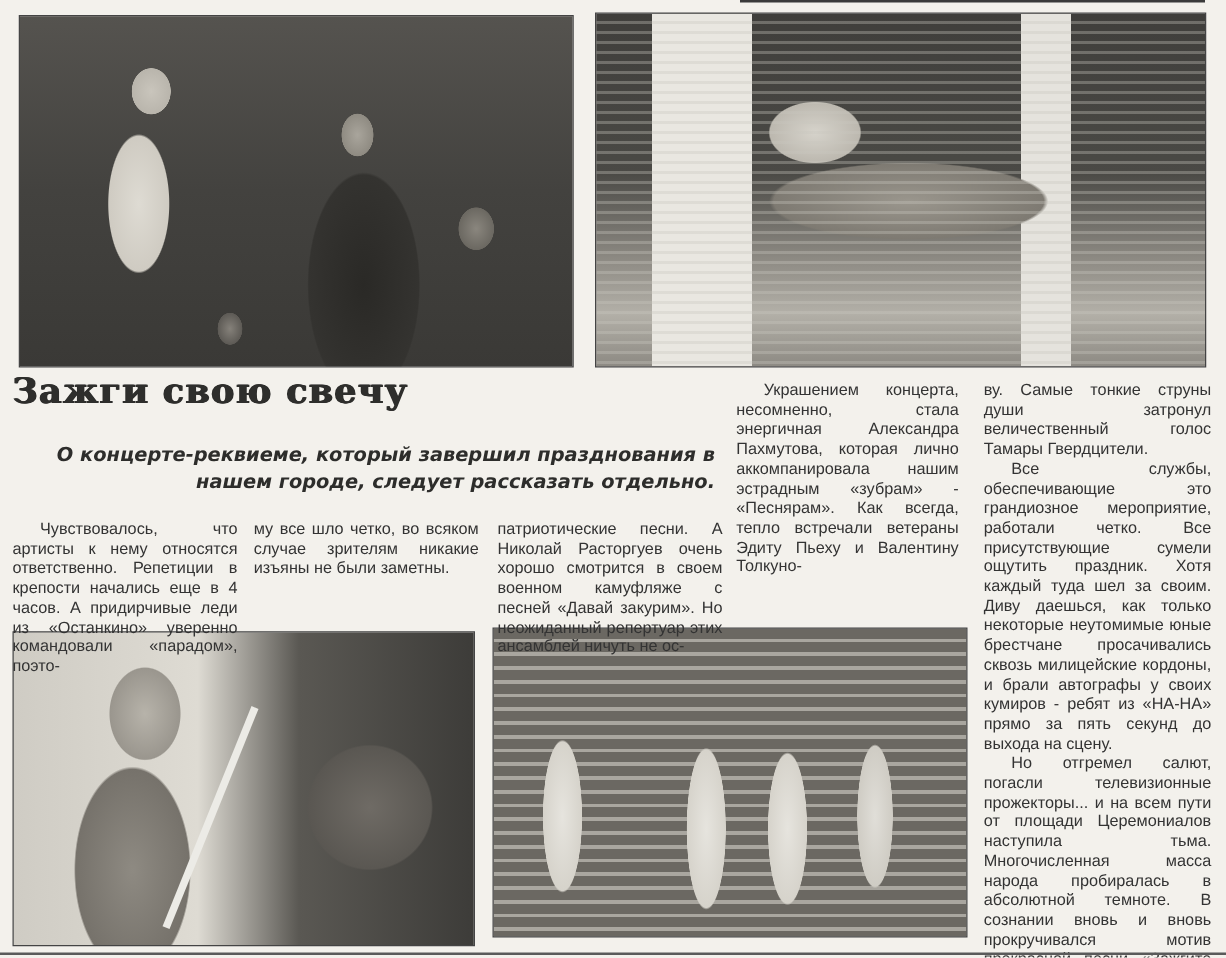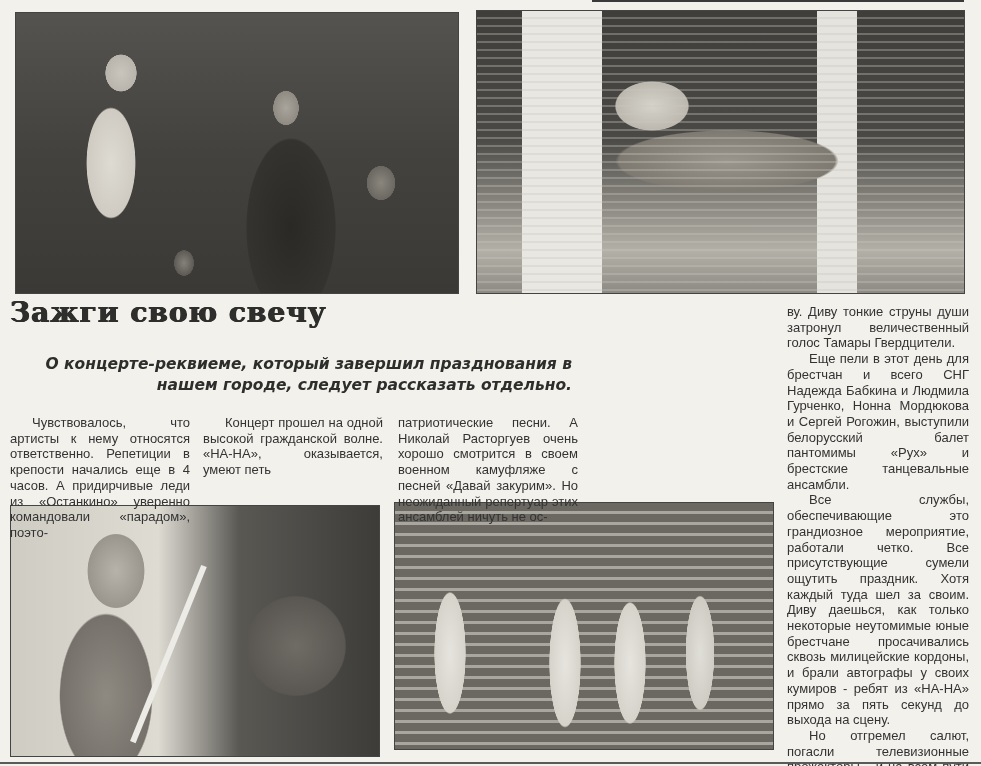--- a/index.html
+++ b/index.html
@@ -93,31 +93,31 @@
 <div class="photo" id="photo4"></div>
 
 <h1 class="headline">Зажги свою свечу</h1>
 <p class="lead">О концерте-реквиеме, который завершил празднования в нашем городе, следует рассказать отдельно.</p>
 
 <div class="col" id="col1">
   <p class="ind">Чувствовалось, что артисты к нему относятся ответственно. Репетиции в крепости начались еще в 4 часов. А придирчивые леди из «Останкино» уверенно командовали «парадом», поэто-</p>
 </div>
 
 <div class="col" id="col2">
-  <p class="ind">Концерт прошел на одной высокой гражданской волне. «НА-НА», оказывается, умеют петь</p>
+  <p class="cont">му все шло четко, во всяком случае зрителям никакие изъяны не были заметны.</p>
 </div>
 
 <div class="col" id="col3">
   <p class="cont">патриотические песни. А Николай Расторгуев очень хорошо смотрится в своем военном камуфляже с песней «Давай закурим». Но неожиданный репертуар этих ансамблей ничуть не ос-</p>
 </div>
 
 <div class="col" id="col4">
+  <p class="ind">Украшением концерта, несомненно, стала энергичная Александра Пахмутова, которая лично аккомпанировала нашим эстрадным «зубрам» - «Песнярам». Как всегда, тепло встречали ветераны Эдиту Пьеху и Валентину Толкуно-</p>
 </div>
 
 <div class="col" id="col5">
-  <p class="cont">ву. Диву тонкие струны души затронул величественный голос Тамары Гвердцители.</p>
-  <p class="ind">Еще пели в этот день для брестчан и всего СНГ Надежда Бабкина и Людмила Гурченко, Нонна Мордюкова и Сергей Рогожин, выступили белорусский балет пантомимы «Рух» и брестские танцевальные ансамбли.</p>
+  <p class="cont">ву. Самые тонкие струны души затронул величественный голос Тамары Гвердцители.</p>
   <p class="ind">Все службы, обеспечивающие это грандиозное мероприятие, работали четко. Все присутствующие сумели ощутить праздник. Хотя каждый туда шел за своим. Диву даешься, как только некоторые неутомимые юные брестчане просачивались сквозь милицейские кордоны, и брали автографы у своих кумиров - ребят из «НА-НА» прямо за пять секунд до выхода на сцену.</p>
   <p class="ind">Но отгремел салют, погасли телевизионные прожекторы... и на всем пути от площади Церемониалов наступила тьма. Многочисленная масса народа пробиралась в абсолютной темноте. В сознании вновь и вновь прокручивался мотив прекрасной песни «Зажгите свечи, зажгите свечи!»</p>
 
 </div>
 
 <div class="bottomline"></div>
 
 </body></html>

